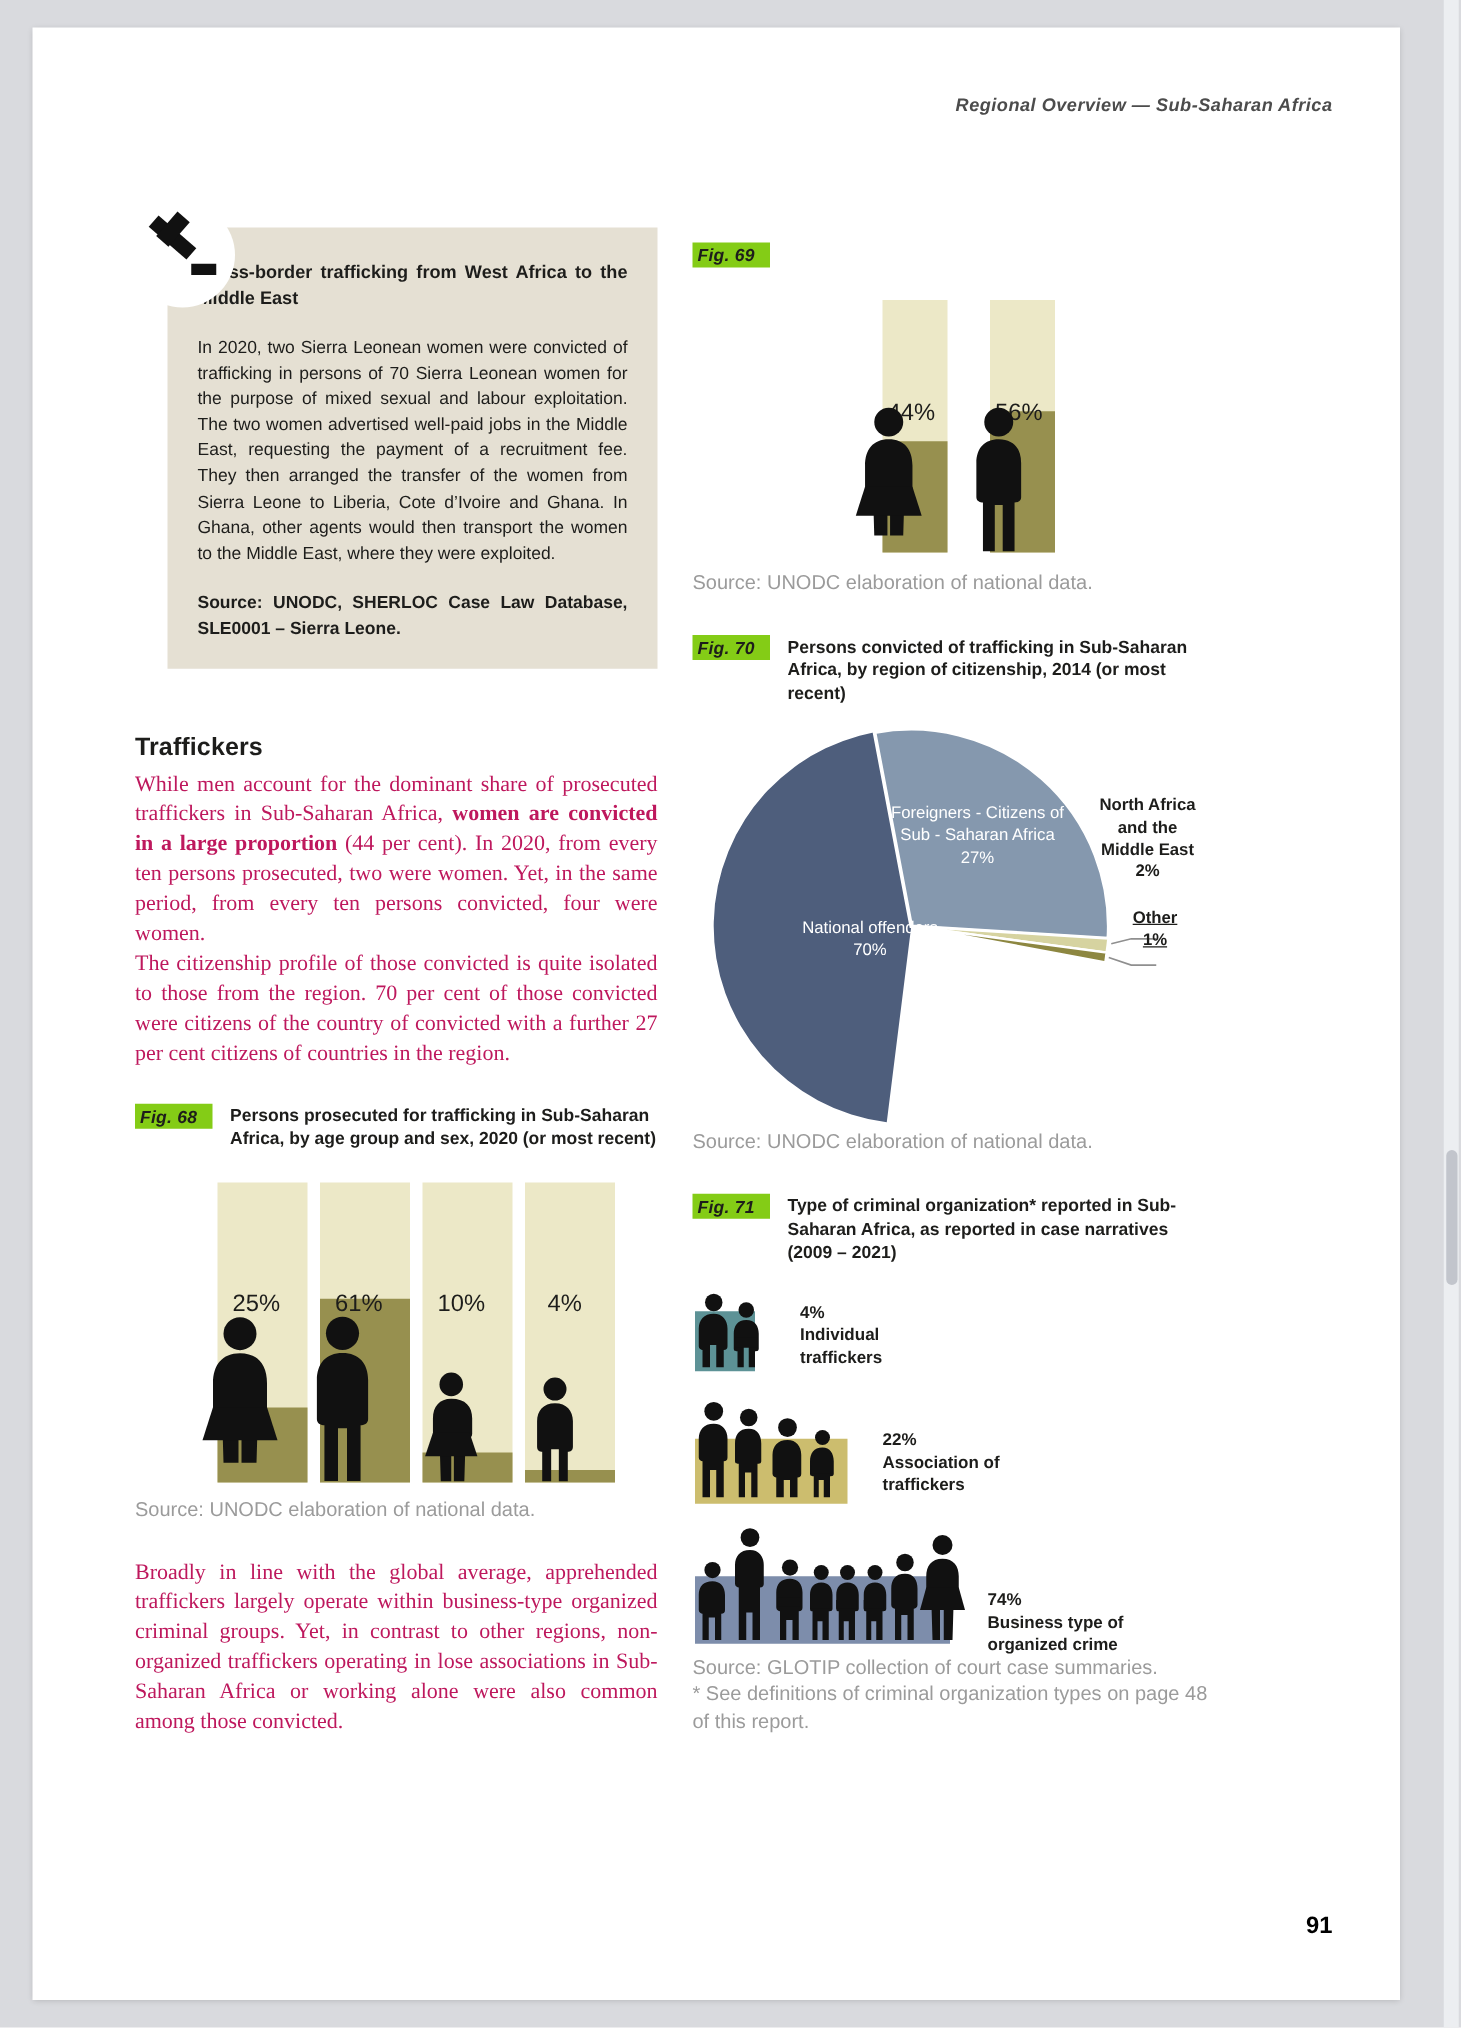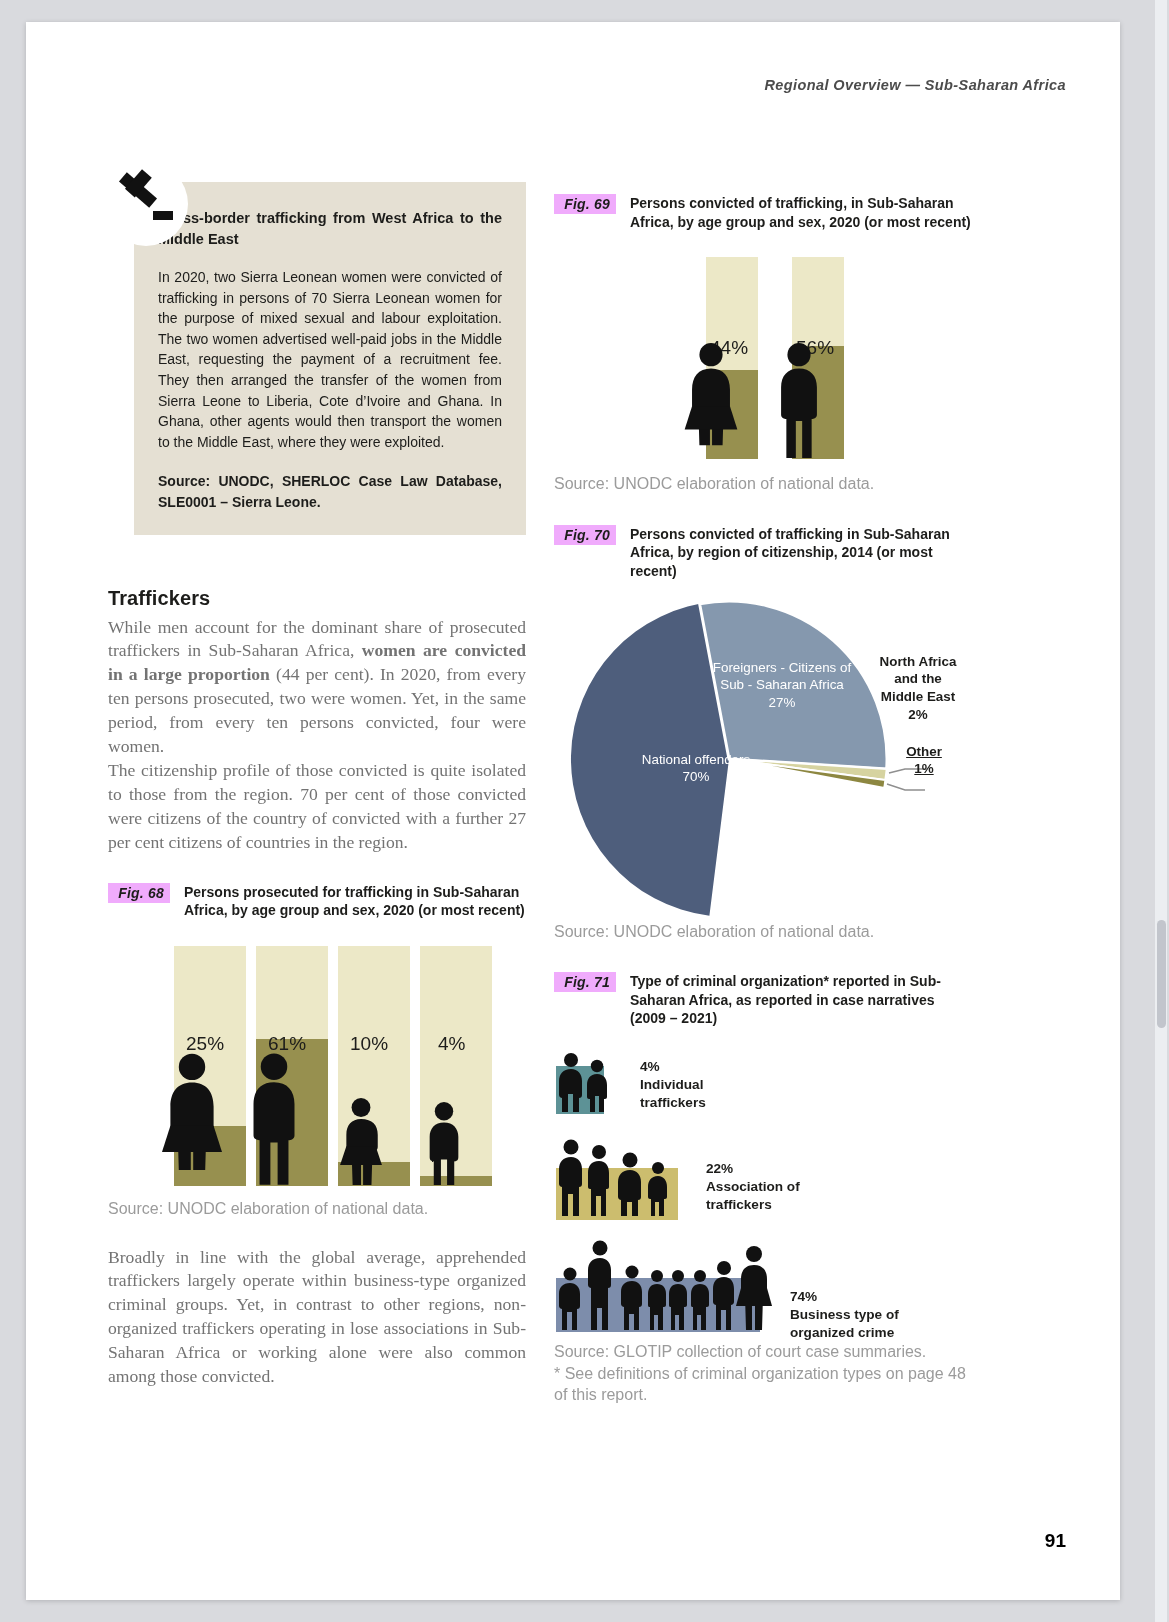--- a/index.html
+++ b/index.html
@@ -63,33 +63,33 @@
   .gavel svg { position:absolute; left:8px; top:6px; }
 
   
   h2.section-heading {
     font-family:"Liberation Sans", sans-serif;
     font-size:20px; font-weight:bold; color:#1d1d1b;
     margin:0 0 6px 0; letter-spacing:0.1px;
   }
   p.body {
     font-family:"Liberation Serif", serif;
-    font-size:17.6px; line-height:1.36; color:#737373;
+    font-size:17.6px; line-height:1.36; color:#be185d;
     text-align:justify; margin:0 0 0 0;
   }
   p.body + p.body { margin-top:0; }
   p.body b { font-weight:bold; }
 
   
   .fig-head { display:flex; align-items:flex-start; gap:14px; }
   .fig-num {
     flex:0 0 auto; min-width:62px;
-    background:#f0abfc; color:#1d1d1b;
+    background:#84cc16; color:#1d1d1b;
     font-size:14px; font-weight:bold; font-style:italic;
-    padding:2px 6px 2px 4px; letter-spacing:0.2px;text-align:right;
+    padding:2px 6px 2px 4px; letter-spacing:0.2px;
   }
   .fig-title {
     font-size:14px; font-weight:bold; color:#1d1d1b; line-height:1.33;
   }
   .fig-source {
     font-size:16px; color:#9b9b9b; line-height:1.35;
   }
 
   
   .pictochart { position:relative; }
@@ -228,21 +228,20 @@
 
     <div style="height:26px"></div>
 
     <p class="body">Broadly in line with the global average, apprehended traffickers largely operate within business-type organized criminal groups. Yet, in contrast to other regions, non-organized traffickers operating in lose associations in Sub-Saharan Africa or working alone were also common among those convicted.</p>
   </div>
 
   <div class="col-right">
 
     <div class="fig-head">
       <div class="fig-num">Fig. 69</div>
-      <div class="fig-title">Persons convicted of trafficking, in Sub-Saharan Africa, by age group and sex, 2020 (or most recent)</div>
     </div>
 
     <div class="pictochart" style="height:210px; margin-top:18px; margin-left:142px;">
       <div class="pbar-bg" style="left:10px; width:52px; height:202px;"></div>
       <div class="pbar-bg" style="left:96px; width:52px; height:202px;"></div>
       <div class="pbar-fill" style="left:10px; width:52px; height:89px;"></div>
       <div class="pbar-fill" style="left:96px; width:52px; height:113px;"></div>
       <div class="pbar-label" style="left:14px;  top:88px;">44%</div>
       <div class="pbar-label" style="left:100px; top:88px;">56%</div>
 

